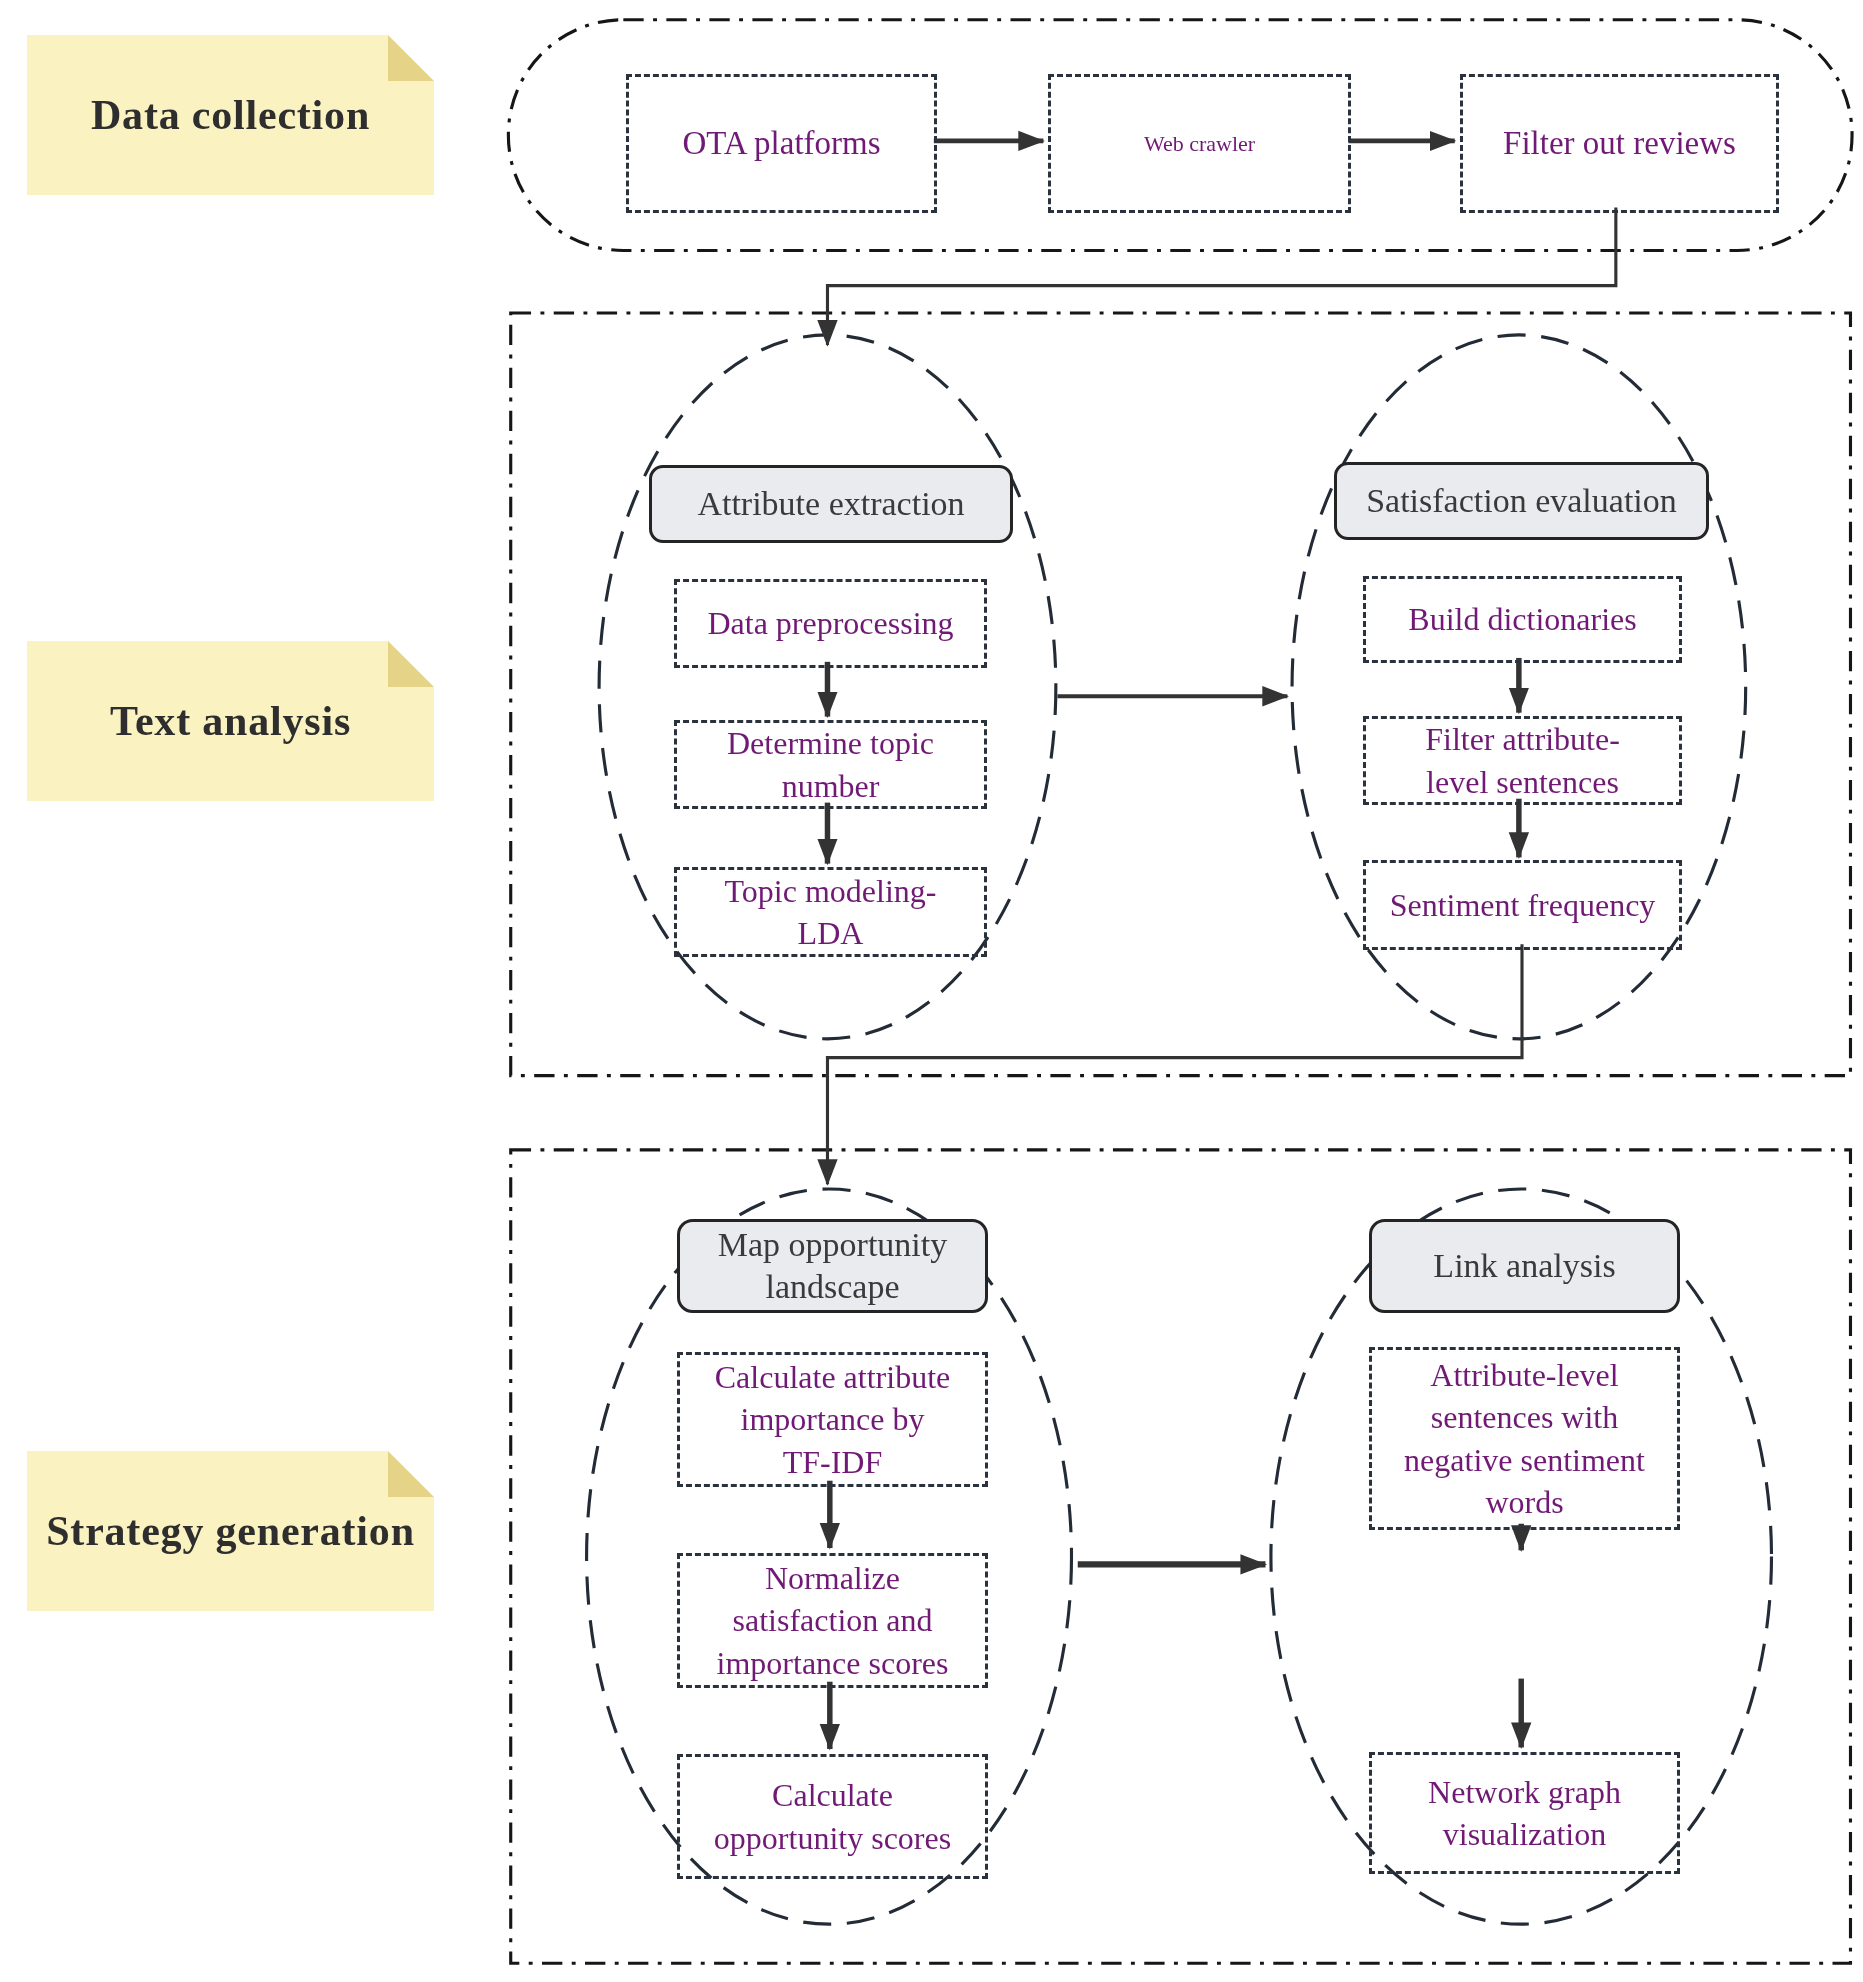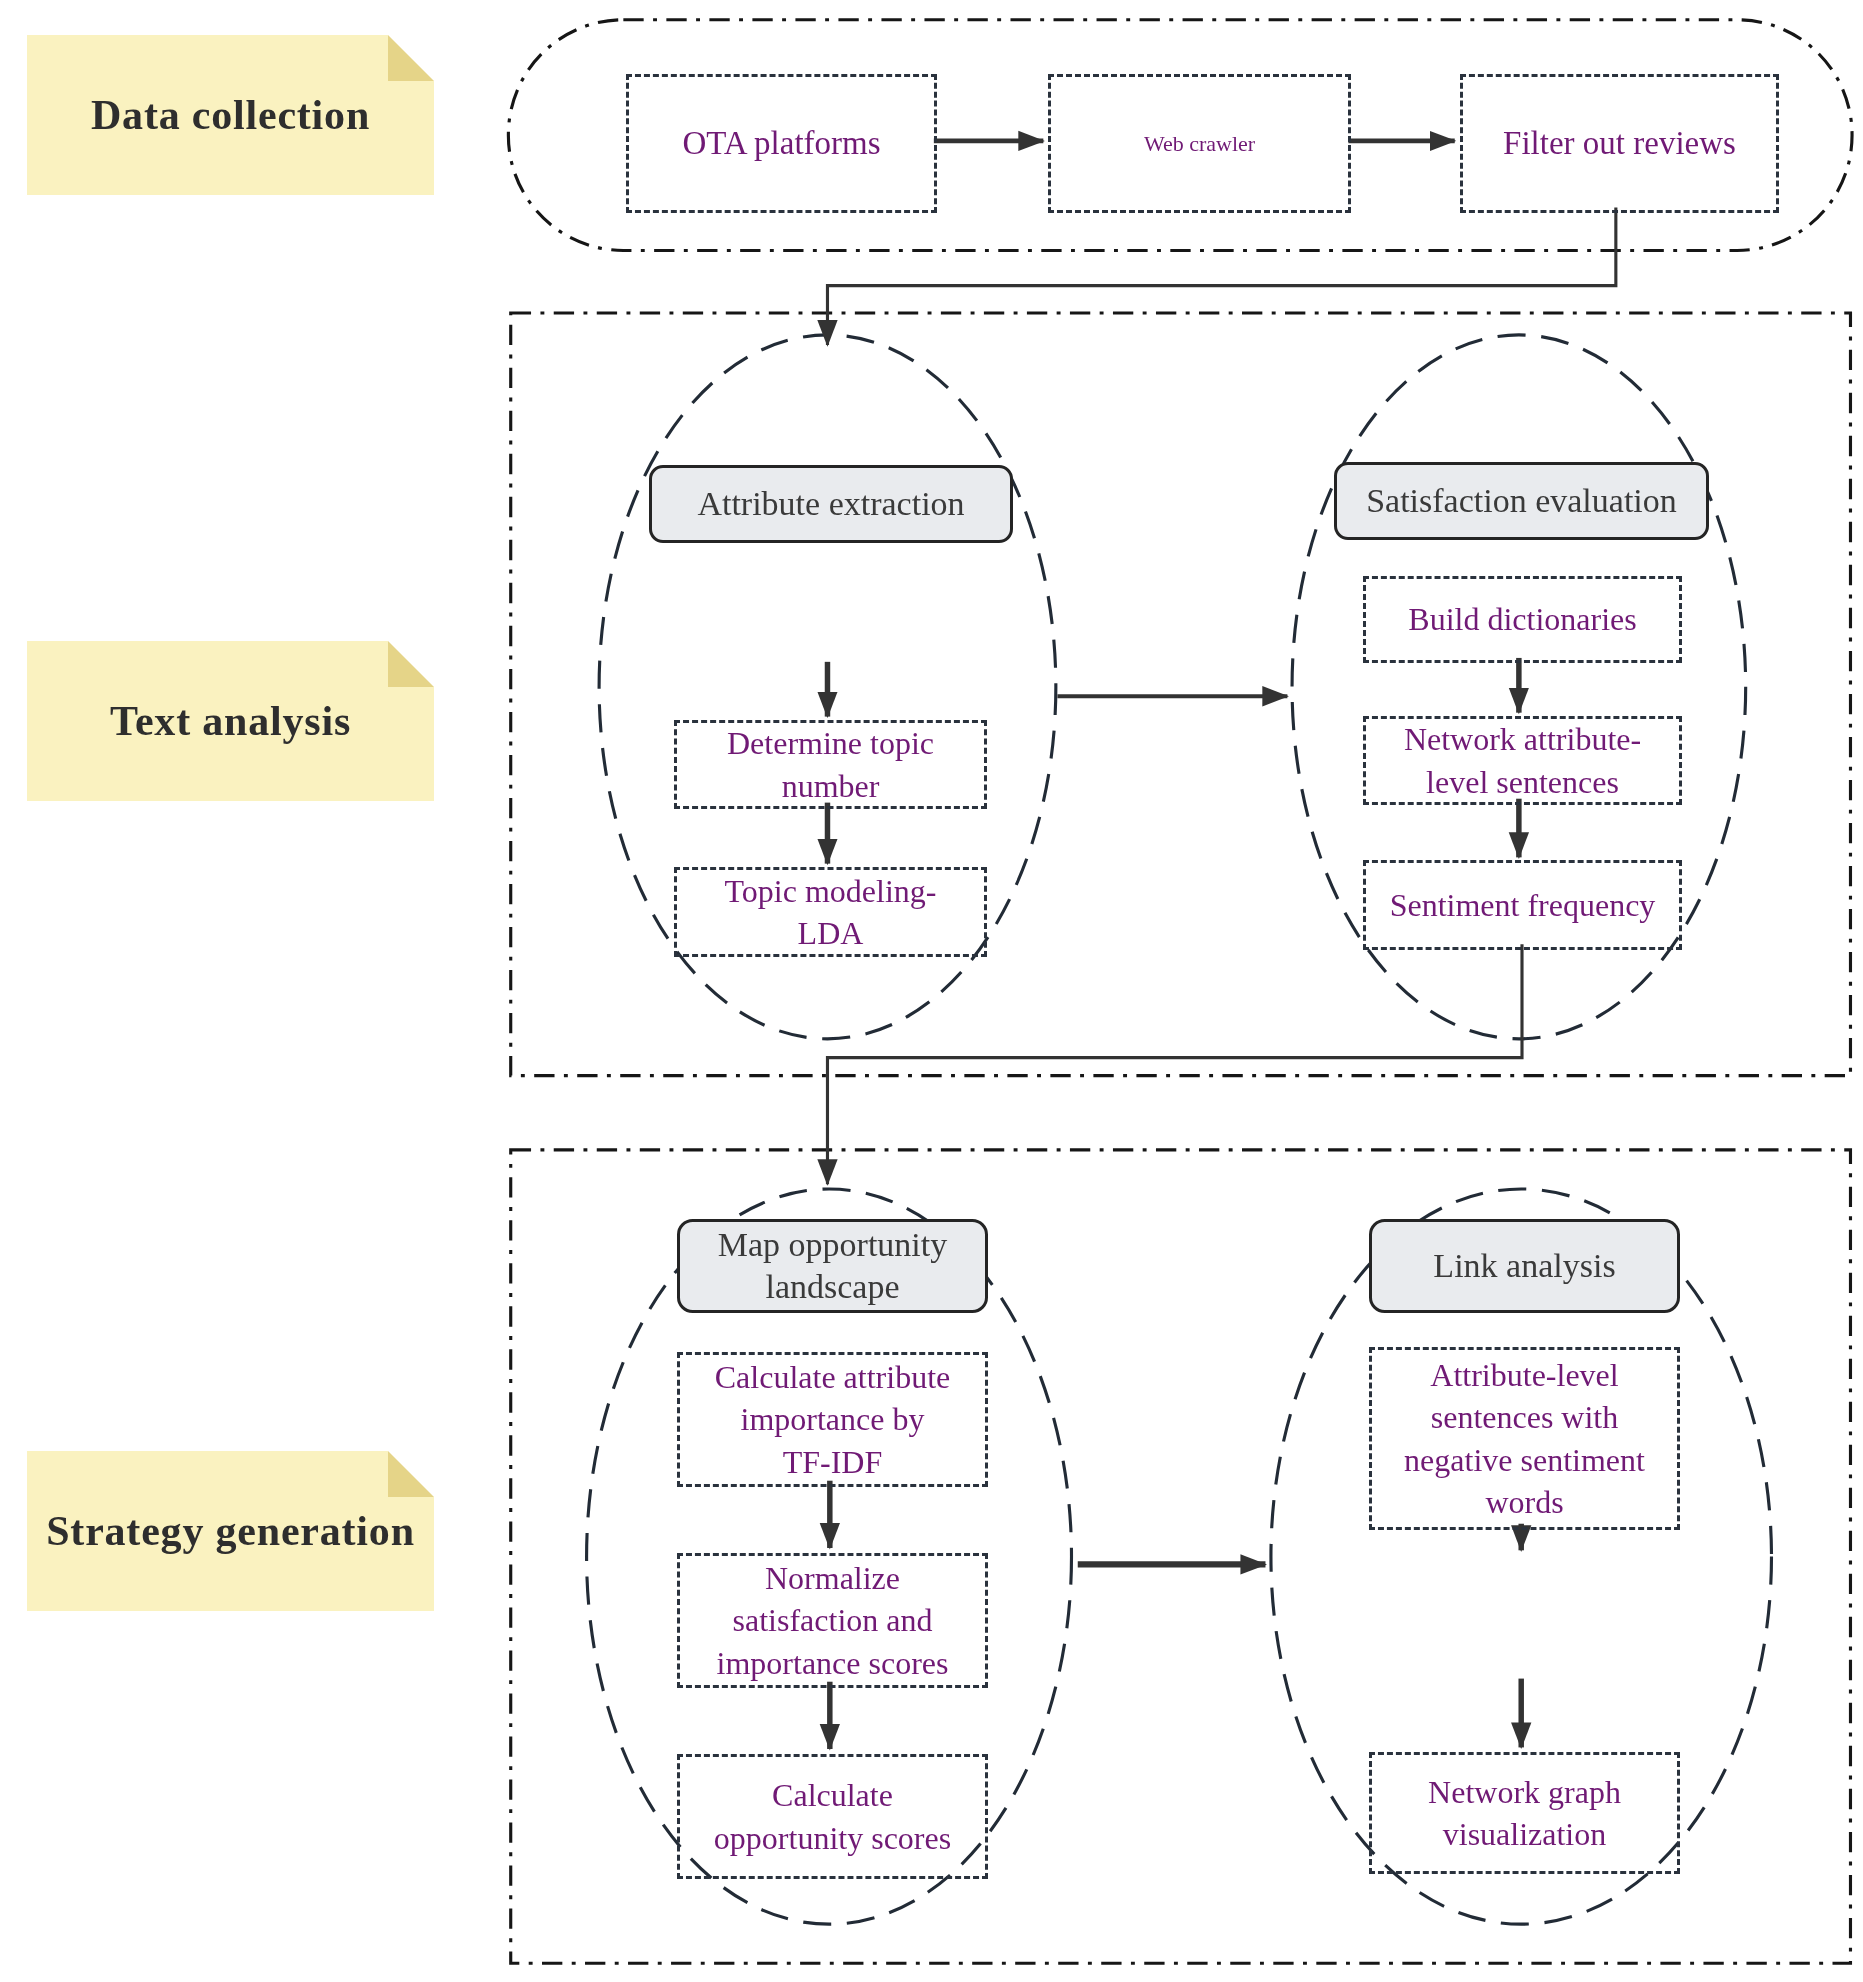--- a/index.html
+++ b/index.html
@@ -76,28 +76,29 @@
   <div class="sticky" style="top:1451px;">
     <div class="fold"></div>
     <span class="label">Strategy generation</span>
   </div>
 
   <div class="node" style="left:626px;top:74px;width:305px;height:133px;font-size:33px;">OTA platforms</div>
   <div class="node" style="left:1048px;top:74px;width:297px;height:133px;font-size:22px;">Web crawler</div>
   <div class="node" style="left:1460px;top:74px;width:313px;height:133px;font-size:33px;">Filter out reviews</div>
 
   <div class="hdr" style="left:649px;top:465px;width:358px;height:72px;">Attribute extraction</div>
+  <div class="node" style="left:674px;top:579px;width:307px;height:83px;">Data preprocessing</div>
   <div class="node" style="left:674px;top:720px;width:307px;height:83px;">Determine topic
 number</div>
   <div class="node" style="left:674px;top:867px;width:307px;height:84px;">Topic modeling-
 LDA</div>
 
   <div class="hdr" style="left:1334px;top:462px;width:369px;height:72px;">Satisfaction evaluation</div>
   <div class="node" style="left:1363px;top:576px;width:313px;height:81px;">Build dictionaries</div>
-  <div class="node" style="left:1363px;top:716px;width:313px;height:83px;">Network attribute-
+  <div class="node" style="left:1363px;top:716px;width:313px;height:83px;">Filter attribute-
 level sentences</div>
   <div class="node" style="left:1363px;top:860px;width:313px;height:84px;">Sentiment frequency</div>
 
   <div class="hdr round" style="left:677px;top:1219px;width:305px;height:88px;">Map opportunity
 landscape</div>
   <div class="node" style="left:677px;top:1352px;width:305px;height:129px;">Calculate attribute
 importance by
 TF-IDF</div>
   <div class="node" style="left:677px;top:1553px;width:305px;height:129px;">Normalize
 satisfaction and

